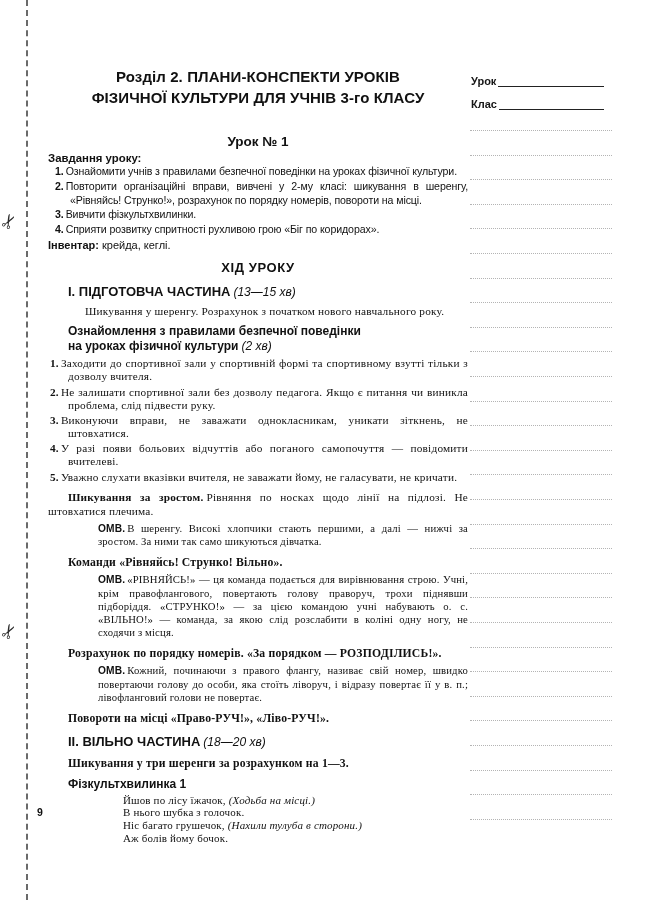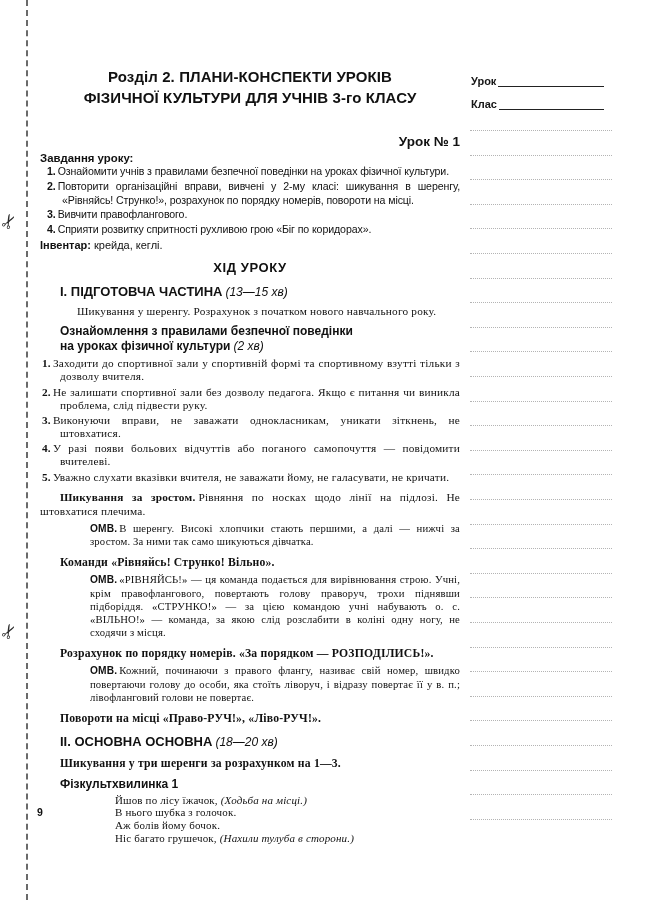--- a/index.html
+++ b/index.html
@@ -14,25 +14,25 @@
 
   
   .margin-col{position:absolute;left:471px;top:70px;width:133px;}
   .field{display:flex;align-items:flex-end;height:17px;margin-bottom:6px;}
   .field-label{font-weight:bold;font-size:11px;color:#161616;}
   .field-line{flex:1;border-bottom:1.4px solid #222;margin-left:2px;}
   .ruled{position:absolute;left:470px;top:130px;width:142px;height:695px;}
   .ruled-line{position:absolute;left:0;width:100%;height:0;border-top:1px dotted #b4b4b4;}
 
   
-  .content{position:absolute;left:40px;top:66px;width:420px;}
+  .content{position:absolute;left:48px;top:66px;width:420px;}
   .serif{font-family:"Liberation Serif","DejaVu Serif",serif;}
 
   .title{text-align:center;font-weight:bold;font-size:15px;line-height:21px;letter-spacing:.1px;}
-  .lesson-no{text-align:right;font-weight:bold;font-size:13.5px;margin-top:26px;}
+  .lesson-no{text-align:center;font-weight:bold;font-size:13.5px;margin-top:26px;}
   .theme{font-weight:bold;font-size:11.4px;line-height:15px;margin-top:8px;}
   .theme .lbl{margin-right:3px;}
   .tasks-label{font-weight:bold;font-size:11.4px;margin-top:3px;}
   .task{font-size:10.6px;line-height:13.8px;padding-left:22px;text-indent:-15px;margin-top:1px;
         text-align:justify;letter-spacing:-.1px;}
   .task .num{font-weight:bold;margin-right:2px;}
   .inventory{font-size:11px;margin-top:2px;}
   .inventory .lbl{font-weight:bold;margin-right:3px;}
 
   .course-heading{text-align:center;font-weight:bold;font-size:13px;letter-spacing:.6px;margin-top:9px;}
@@ -125,21 +125,21 @@
 
     <div class="tasks-label">Завдання уроку:</div>
 
     <div class="task">
       <span class="num">1.</span><span>Ознайомити учнів з правилами безпечної поведінки на уроках фізичної культури.</span>
     </div>
     <div class="task">
       <span class="num">2.</span><span>Повторити організаційні вправи, вивчені у 2-му класі: шикування в шеренгу, «Рівняйсь! Струнко!», розрахунок по порядку номерів, повороти на місці.</span>
     </div>
     <div class="task">
-      <span class="num">3.</span><span>Вивчити правофлангового.</span>
+      <span class="num">3.</span><span>Вивчити фізкультхвилинки.</span>
     </div>
     <div class="task">
       <span class="num">4.</span><span>Сприяти розвитку спритності рухливою грою «Біг по коридорах».</span>
     </div>
 
     <div class="inventory">
       <span class="lbl">Інвентар:</span><span>крейда, кеглі.</span>
     </div>
 
     <div class="course-heading">ХІД УРОКУ</div>
@@ -189,39 +189,39 @@
 
     <div class="serif-heading serif">Розрахунок по порядку номерів. «За порядком — РОЗПОДІЛИСЬ!».</div>
 
     <div class="omv serif">
       <span class="omv-label">ОМВ.</span><span>Кожний, починаючи з правого флангу, називає свій номер, швидко повертаючи голову до особи, яка стоїть ліворуч, і відразу повертає її у в. п.; лівофланговий голови не повертає.</span>
     </div>
 
     <div class="serif-heading serif">Повороти на місці «Право-РУЧ!», «Ліво-РУЧ!».</div>
 
     <div class="sec-heading">
-      <span>ІІ. ОСНОВНА ОСНОВНА</span><span class="dur">(18—20 хв)</span>
+      <span>ІІ. ВІЛЬНО ЧАСТИНА</span><span class="dur">(18—20 хв)</span>
     </div>
 
     <div class="serif-heading serif">Шикування у три шеренги за розрахунком на 1—3.</div>
 
     <div class="sub-heading">Фізкультхвилинка 1</div>
 
     <div class="poem serif">
       <div>
         <span>Йшов по лісу їжачок,</span><span class="note">(Ходьба на місці.)</span>
       </div>
       <div>
         <span>В нього шубка з голочок.</span><span class="note"></span>
       </div>
       <div>
+        <span>Ніс багато грушечок,</span><span class="note">(Нахили тулуба в сторони.)</span>
+      </div>
+      <div>
         <span>Аж болів йому бочок.</span><span class="note"></span>
       </div>
-      <div>
-        <span>Ніс багато грушечок,</span><span class="note">(Нахили тулуба в сторони.)</span>
-      </div>
     </div>
 
   </div>
 
   <div class="pageno">9</div>
 
 </div>
 
 </body></html>

